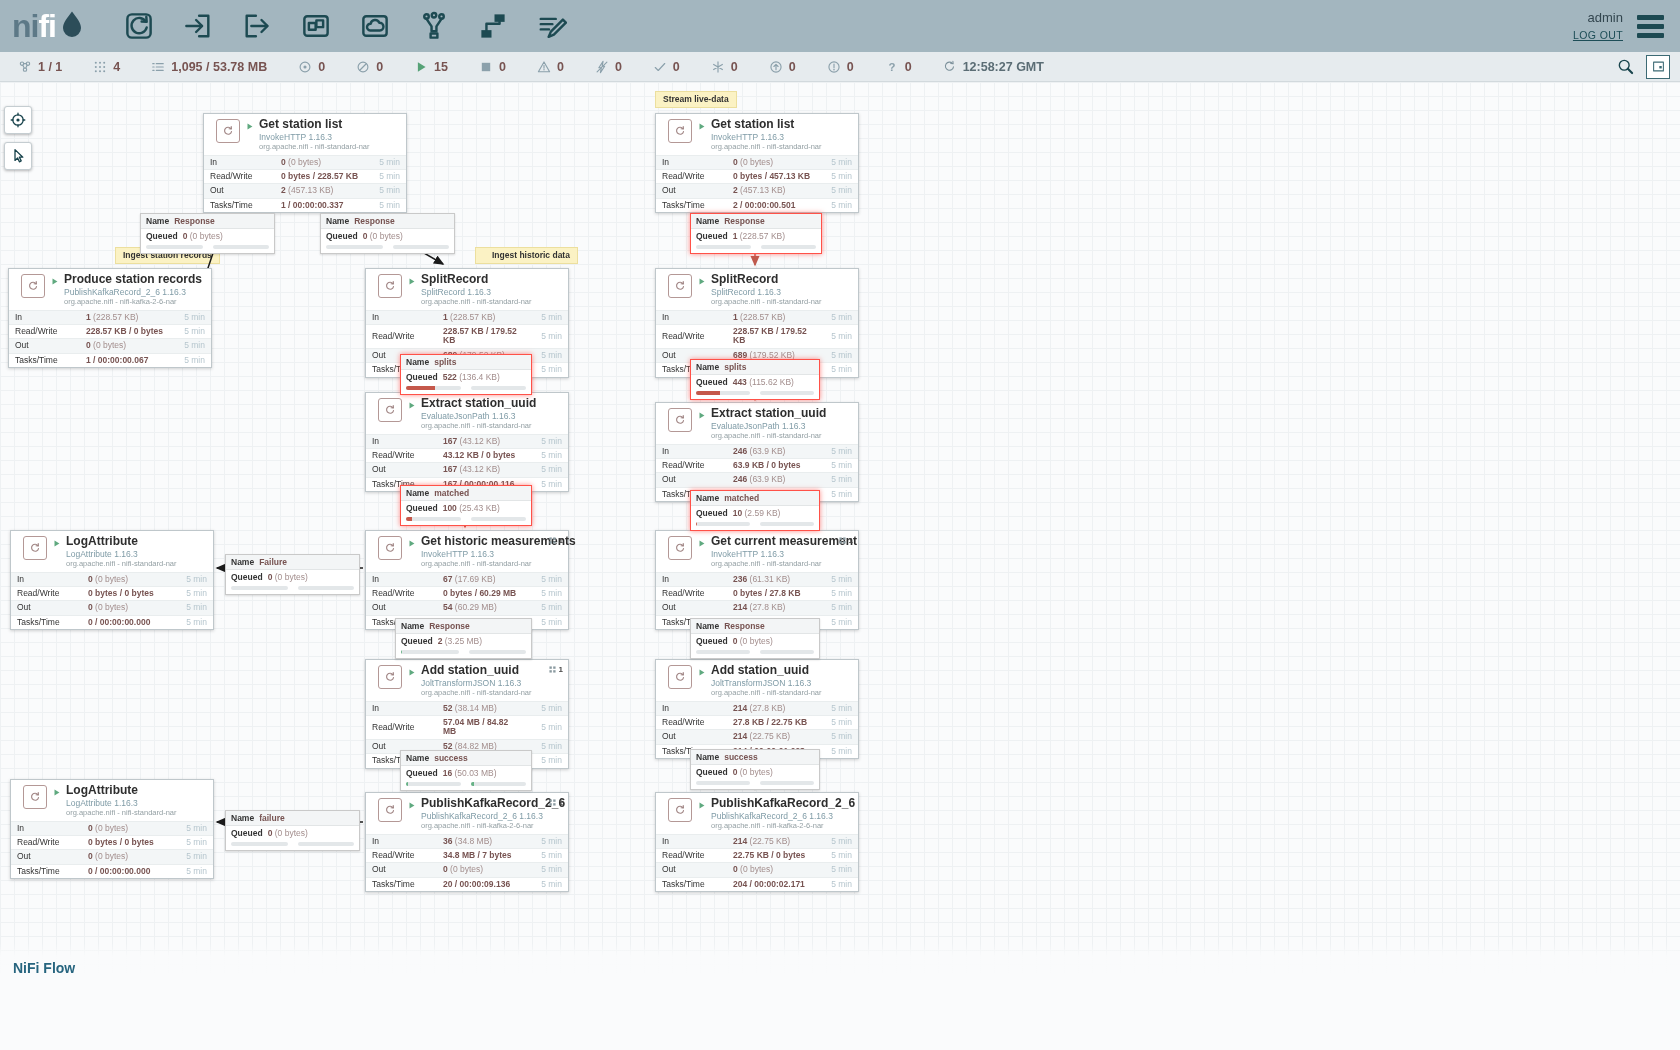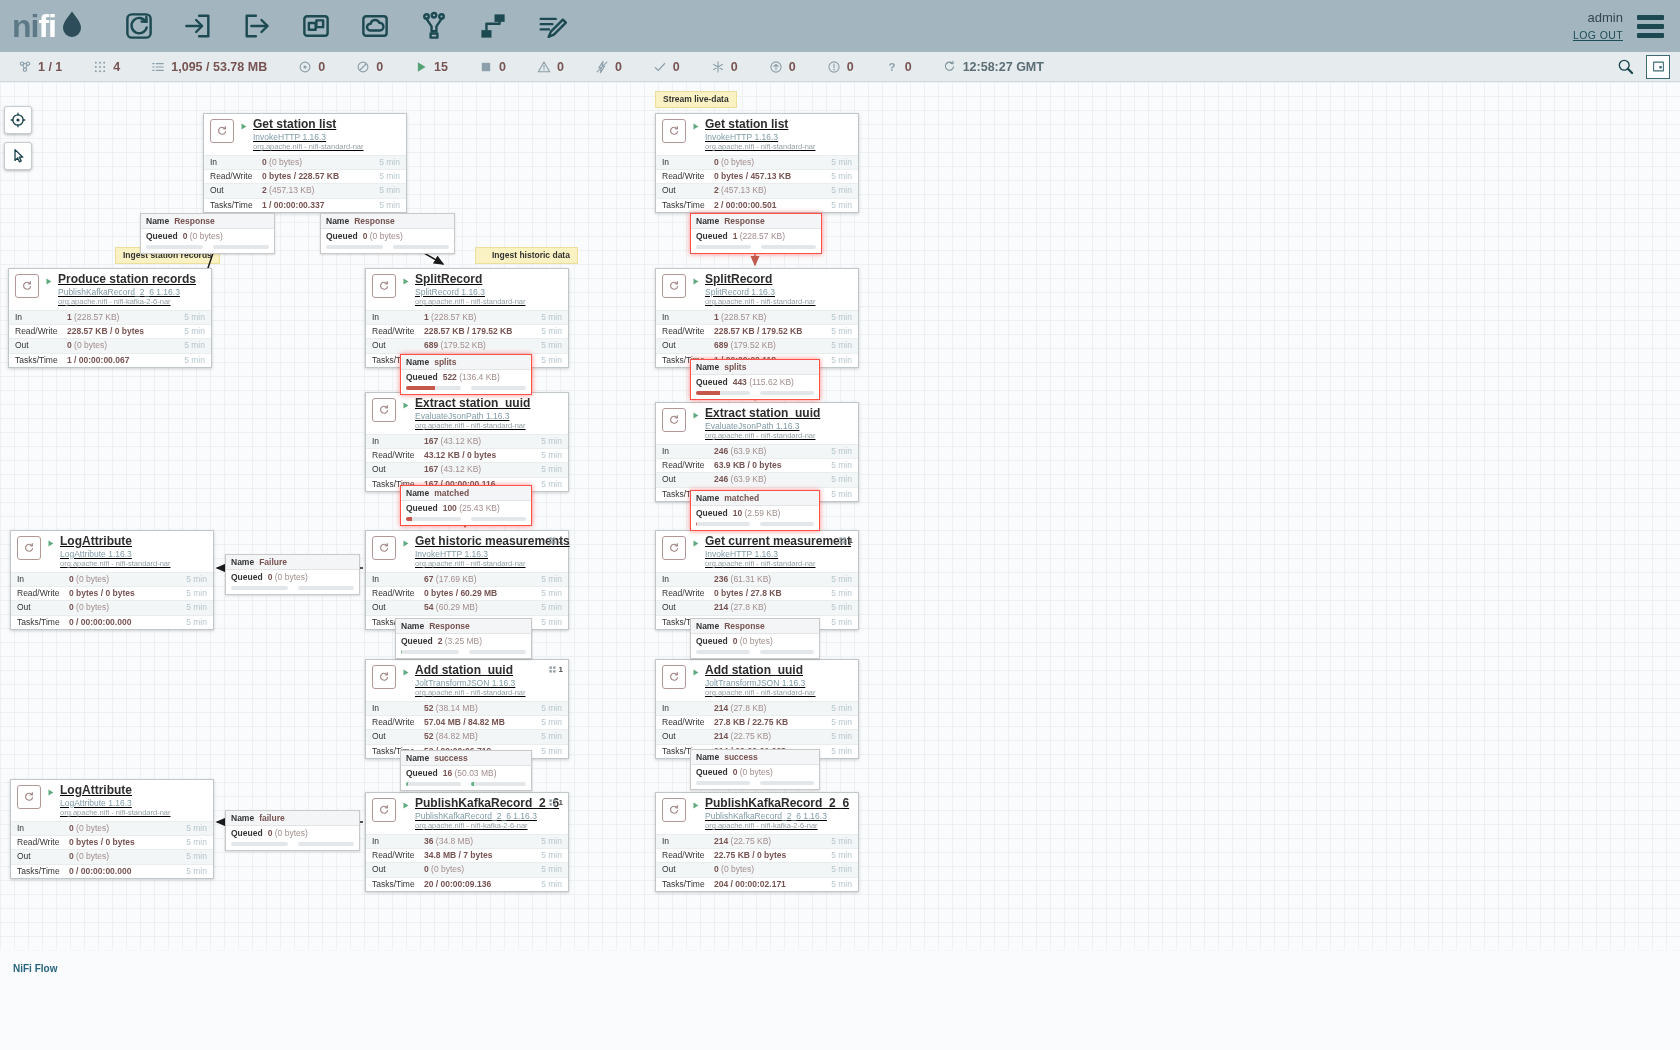--- a/index.html
+++ b/index.html
@@ -45,34 +45,34 @@
   .edges{position:absolute;left:0;top:0;pointer-events:none;z-index:3;}
 
   .palette{position:absolute;left:4px;top:24px;display:flex;flex-direction:column;gap:8px;z-index:20;}
   .pal-btn{width:26px;height:26px;background:#fff;border:1px solid #c5cdd1;border-radius:3px;box-shadow:0 1px 3px rgba(0,0,0,.28);display:flex;align-items:center;justify-content:center;color:#16414a;cursor:pointer;}
   .pal-btn svg{width:16px;height:16px;}
 
   .canvas-label{position:absolute;background:#fbf2c4;border:1px solid #ecdf9e;color:#333;font-size:8.5px;font-weight:bold;padding:2px 7px 3px;z-index:2;white-space:nowrap;cursor:pointer;}
 
   
   .processor{position:absolute;width:202px;background:#fff;border:1px solid #bfc7cb;box-shadow:0 1px 3px rgba(0,0,0,.18);z-index:5;font-size:8.5px;cursor:pointer;}
-  .p-head{display:flex;align-items:flex-start;padding:4px 6px 3px;position:relative;text-decoration:underline;}
+  .p-head{display:flex;align-items:flex-start;padding:4px 12px 3px;position:relative;}
   .p-icon{flex:none;width:22px;height:22px;border:1.4px solid #b49896;border-radius:3px;color:#a08584;display:flex;align-items:center;justify-content:center;margin-right:5px;margin-top:1px;}
   .p-icon svg{width:14px;height:14px;}
   .p-run{flex:none;color:#5fa97f;margin:4px 5px 0 0;display:flex;}
   .p-run svg{width:9px;height:9px;}
   .p-titles{min-width:0;}
   .p-name{font-size:12px;font-weight:bold;color:#2e2e2e;line-height:1.15;white-space:nowrap;}
   .p-type{font-size:8.5px;color:#7f9ba6;line-height:1.25;}
   .p-bundle{font-size:7.5px;color:#939fa3;line-height:1.25;}
   .p-badge{position:absolute;right:5px;top:5px;display:flex;align-items:center;gap:3px;color:#4a4a4a;font-size:8px;font-weight:bold;}
   .p-badge .ic{display:flex;color:#8a9aa0;}
   .p-badge svg{width:7px;height:7px;}
   .p-rows{width:100%;}
-  .p-row{display:flex;align-items:center;padding:2px 6px;border-top:1px solid #e9edee;line-height:1.1;}
+  .p-row{display:flex;align-items:center;padding:2px 6px;border-top:1px solid #e9edee;line-height:1.1;gap:19px;}
   .p-row:nth-child(odd){background:#f3f6f7;}
   .r-label{width:52px;color:#333;}
   .r-value{flex:1;color:#775351;font-weight:bold;}
   .r-value i{font-style:normal;color:#a28d8c;font-weight:normal;}
   .r-window{color:#b6c6ce;}
 
   
   .connection-label{position:absolute;background:#fff;border:1px solid #c9c9c9;box-shadow:0 1px 2px rgba(0,0,0,.14);z-index:6;font-size:8.5px;cursor:pointer;}
   .connection-label.alert{border-color:#ff5148;box-shadow:0 0 5px rgba(255,61,53,.6);}
   .c-row{display:flex;gap:5px;padding:2.5px 5px;line-height:1.1;}
@@ -81,21 +81,21 @@
   .c-val{color:#775351;font-weight:bold;white-space:nowrap;}
   .c-val i{font-style:normal;color:#a28d8c;font-weight:normal;}
   .c-bars{display:flex;gap:10px;padding:1px 5px 4px;}
   .c-bars .bar{flex:1;height:4px;background:#e3e7e9;border-radius:2px;overflow:hidden;}
   .c-bars .fill{display:block;height:100%;width:0;}
   .fill.red{background:#c5584b;}
   .fill.green{background:#66b286;}
 
   
   footer{position:absolute;left:0;right:0;bottom:0;height:30px;display:flex;align-items:center;padding-left:13px;z-index:25;background:linear-gradient(to bottom,rgba(250,251,252,0),rgba(250,251,252,.95) 45%);}
-  .breadcrumb{color:#27657f;font-weight:bold;font-size:10px;cursor:pointer;margin-top:20px;}
+  .breadcrumb{color:#27657f;font-weight:bold;font-size:14px;cursor:pointer;margin-top:20px;}
 </style>
 </head>
 <body>
 
 <div class="app">
 
   <header>
     <div class="logo">
       <span class="ni">ni</span>
         <span class="fi">fi</span>

